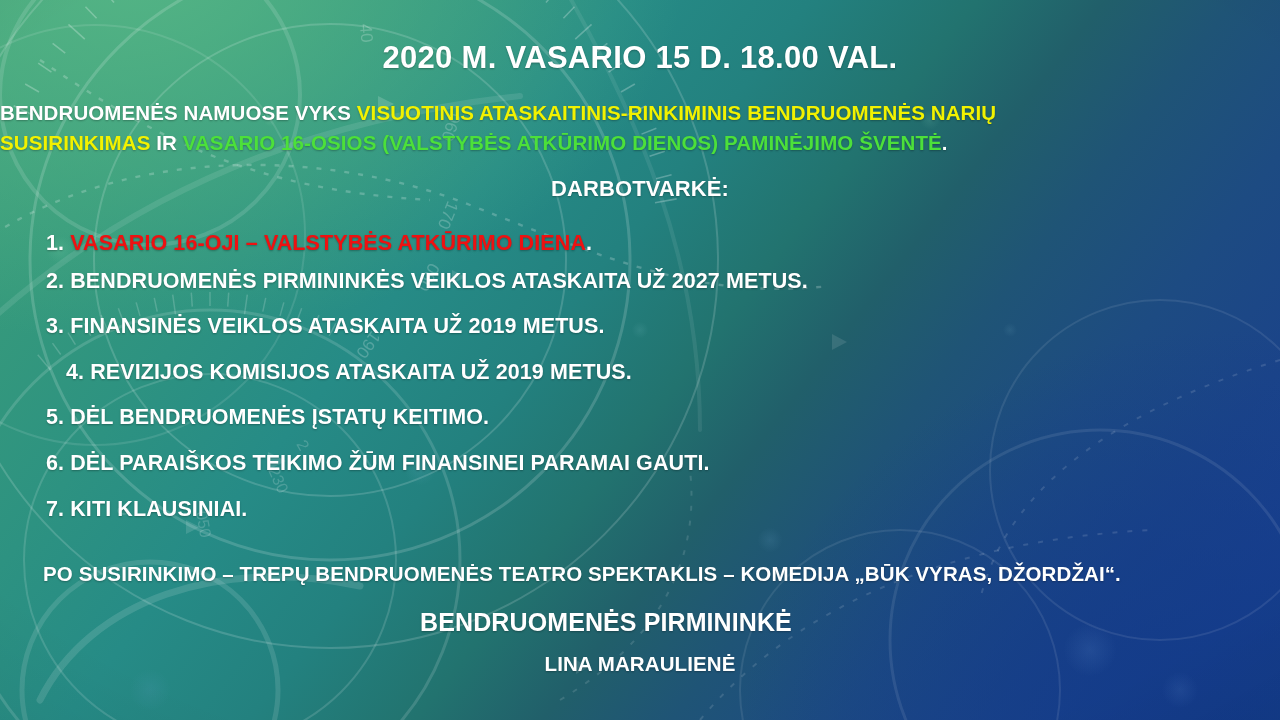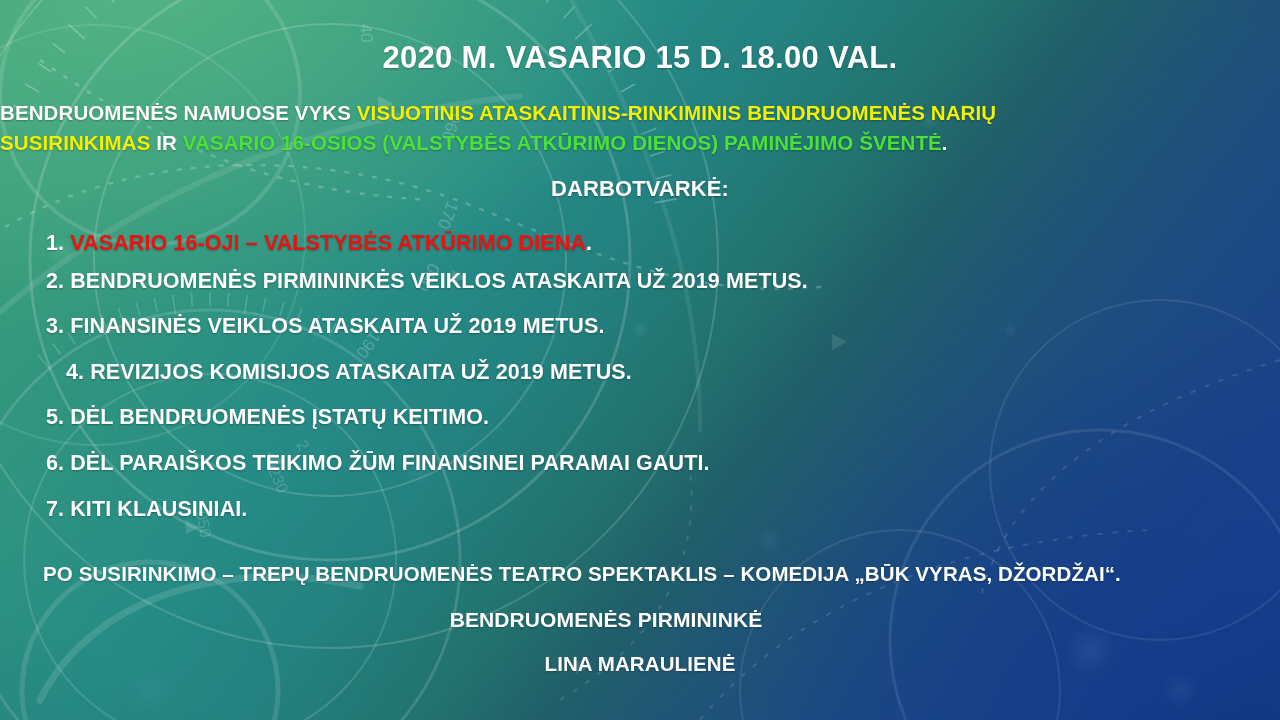--- a/index.html
+++ b/index.html
@@ -124,21 +124,21 @@
   #foot1 {
     position:absolute;
     top:562px; left:0; width:1164px;
     text-align:center;
     font-size:20.5px;
   }
   #foot2 {
     position:absolute;
     top:608px; left:0; width:1212px;
     text-align:center;
-    font-size:21px;
+    font-size:25px;
   }
   #foot3 {
     position:absolute;
     top:652px; left:0; width:1280px;
     text-align:center;
     font-size:20.5px;
   }
 </style>
 </head>
 <body>
@@ -301,21 +301,21 @@
       <span>DARBOTVARKĖ:</span>
     </div>
 
     <div id="a1" class="line agenda-item">
       <span class="num">1.</span>
       <span class="c-red">VASARIO 16-OJI – VALSTYBĖS ATKŪRIMO DIENA</span><span class="c-white">.</span>
     </div>
 
     <div id="a2" class="line agenda-item">
       <span class="num">2.</span>
-      <span class="c-white">BENDRUOMENĖS PIRMININKĖS VEIKLOS ATASKAITA UŽ 2019 METUS.</span>
+      <span class="c-white">BENDRUOMENĖS PIRMININKĖS VEIKLOS ATASKAITA UŽ 2027 METUS.</span>
     </div>
 
     <div id="a3" class="line agenda-item">
       <span class="num">3.</span>
       <span class="c-white">FINANSINĖS VEIKLOS ATASKAITA UŽ 2019 METUS.</span>
     </div>
 
     <div id="a4" class="line agenda-item">
       <span class="num">4.</span>
       <span class="c-white">REVIZIJOS KOMISIJOS ATASKAITA  UŽ 2019 METUS.</span>

